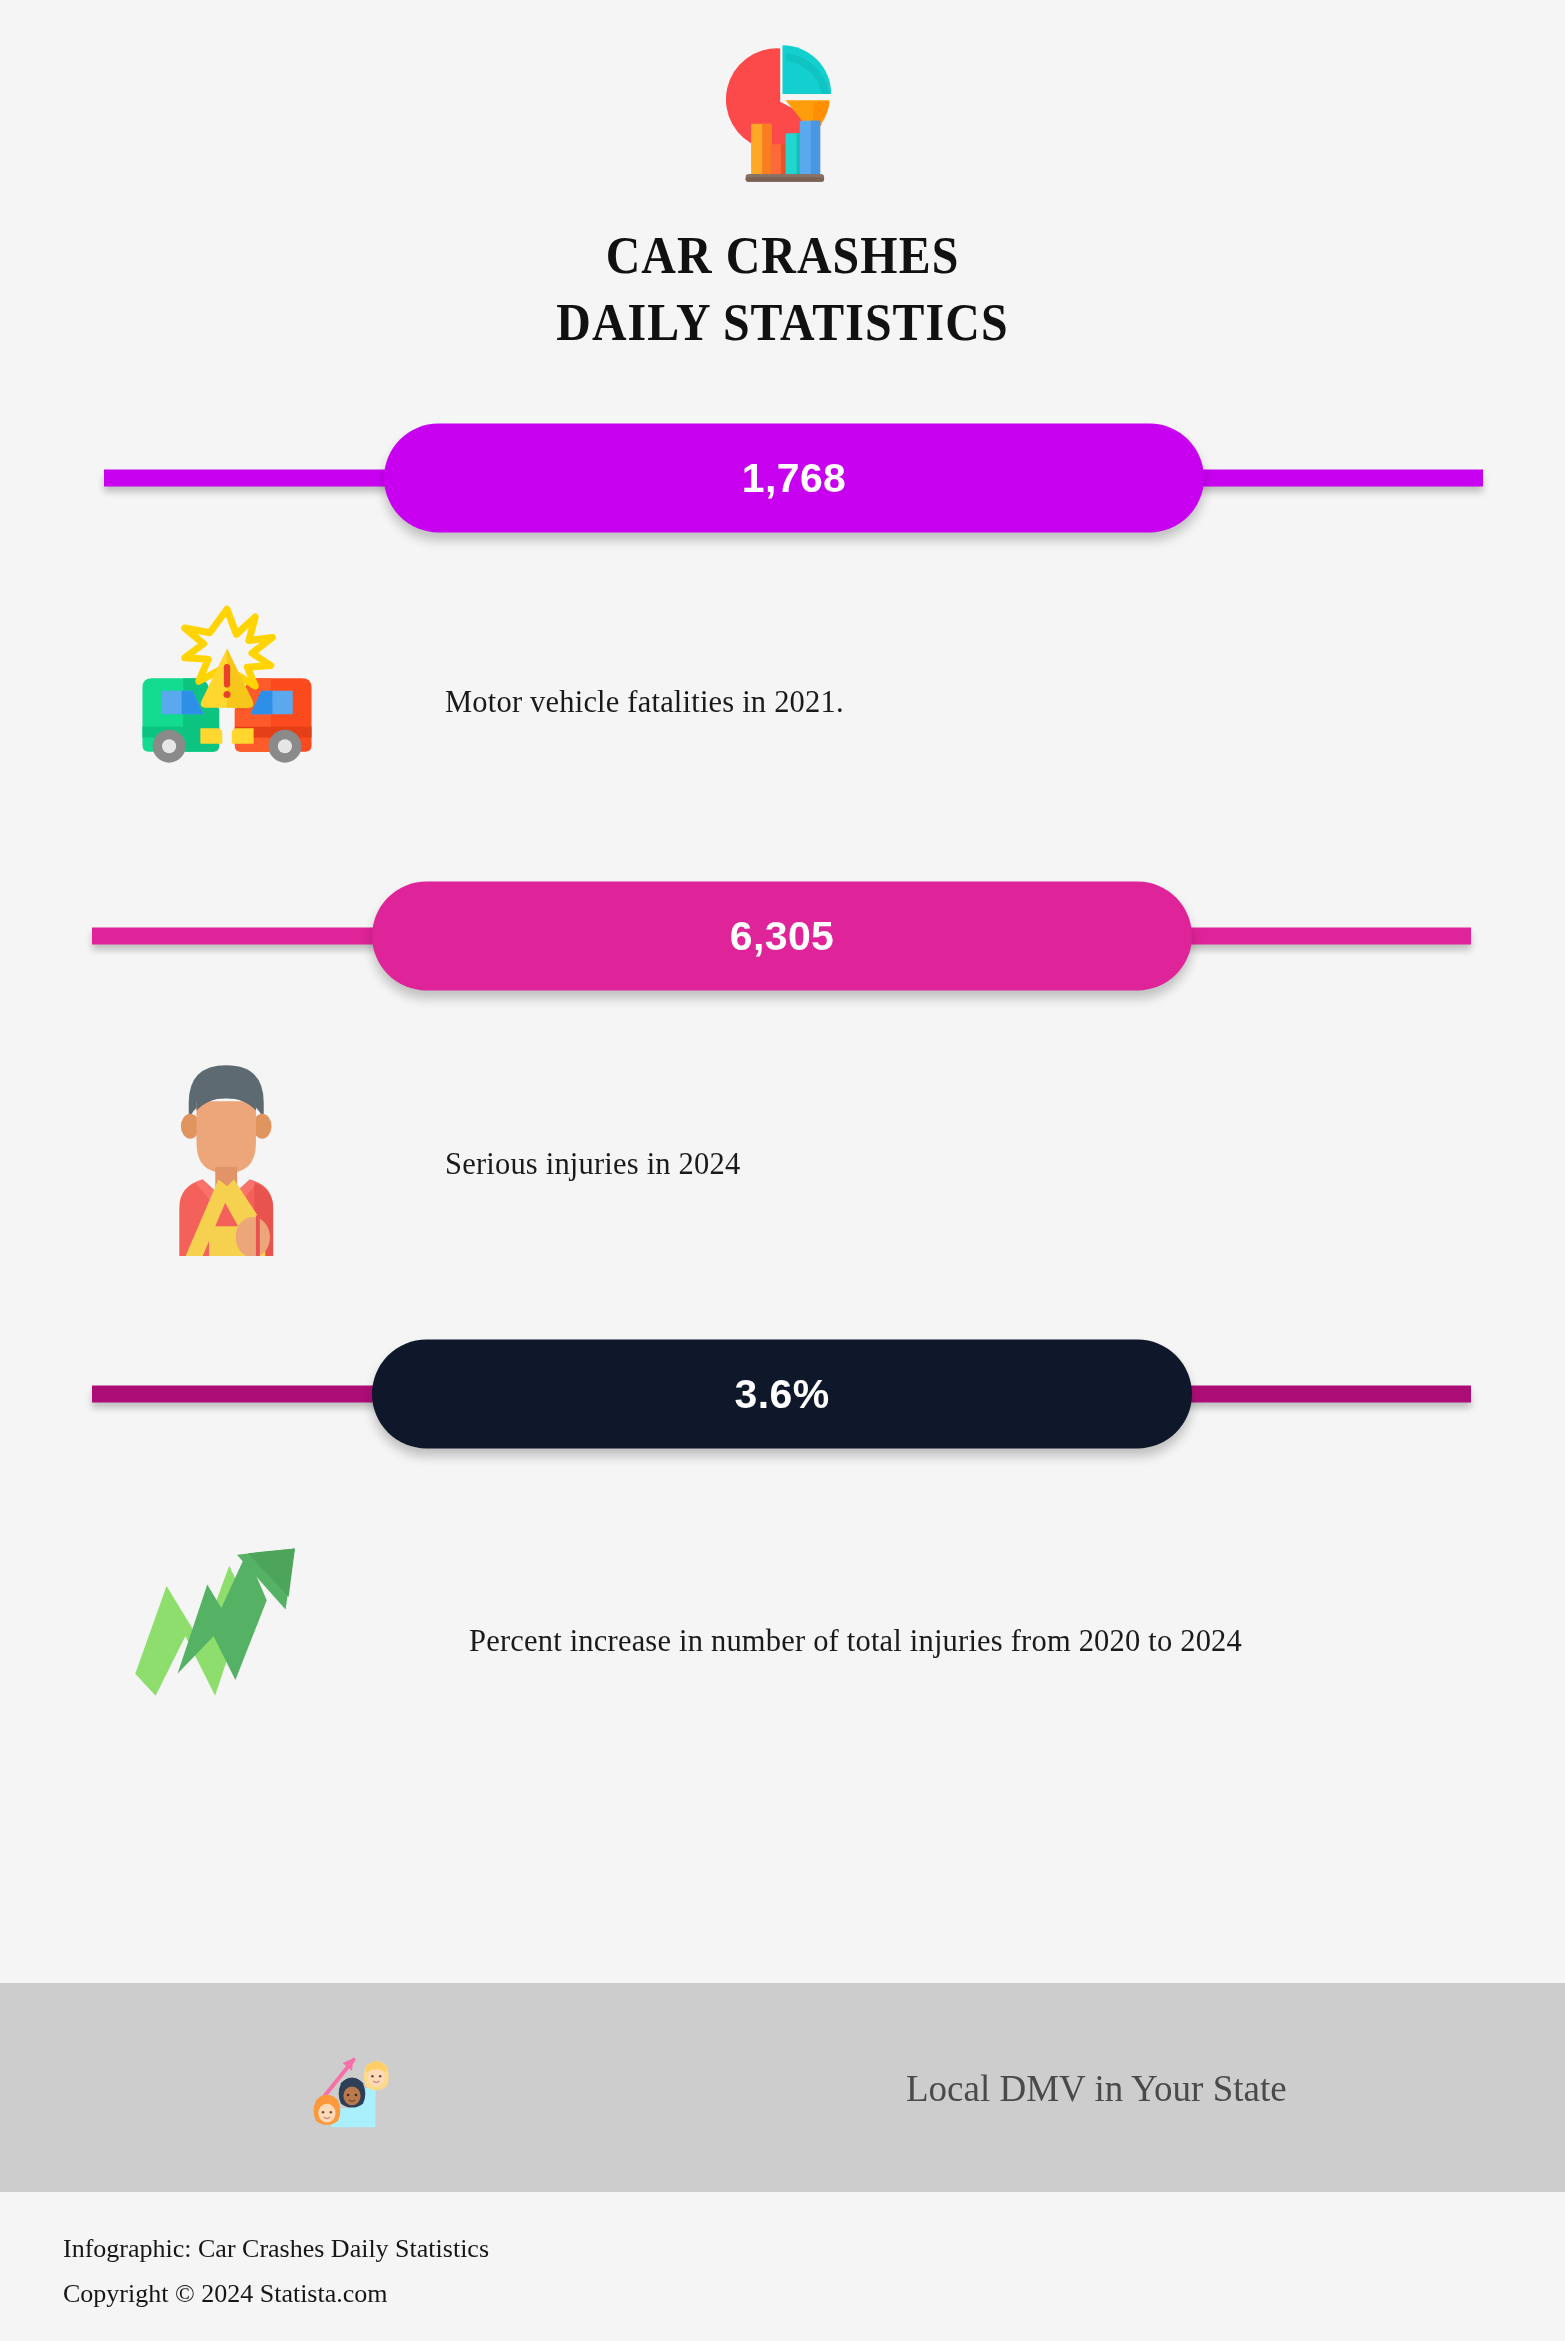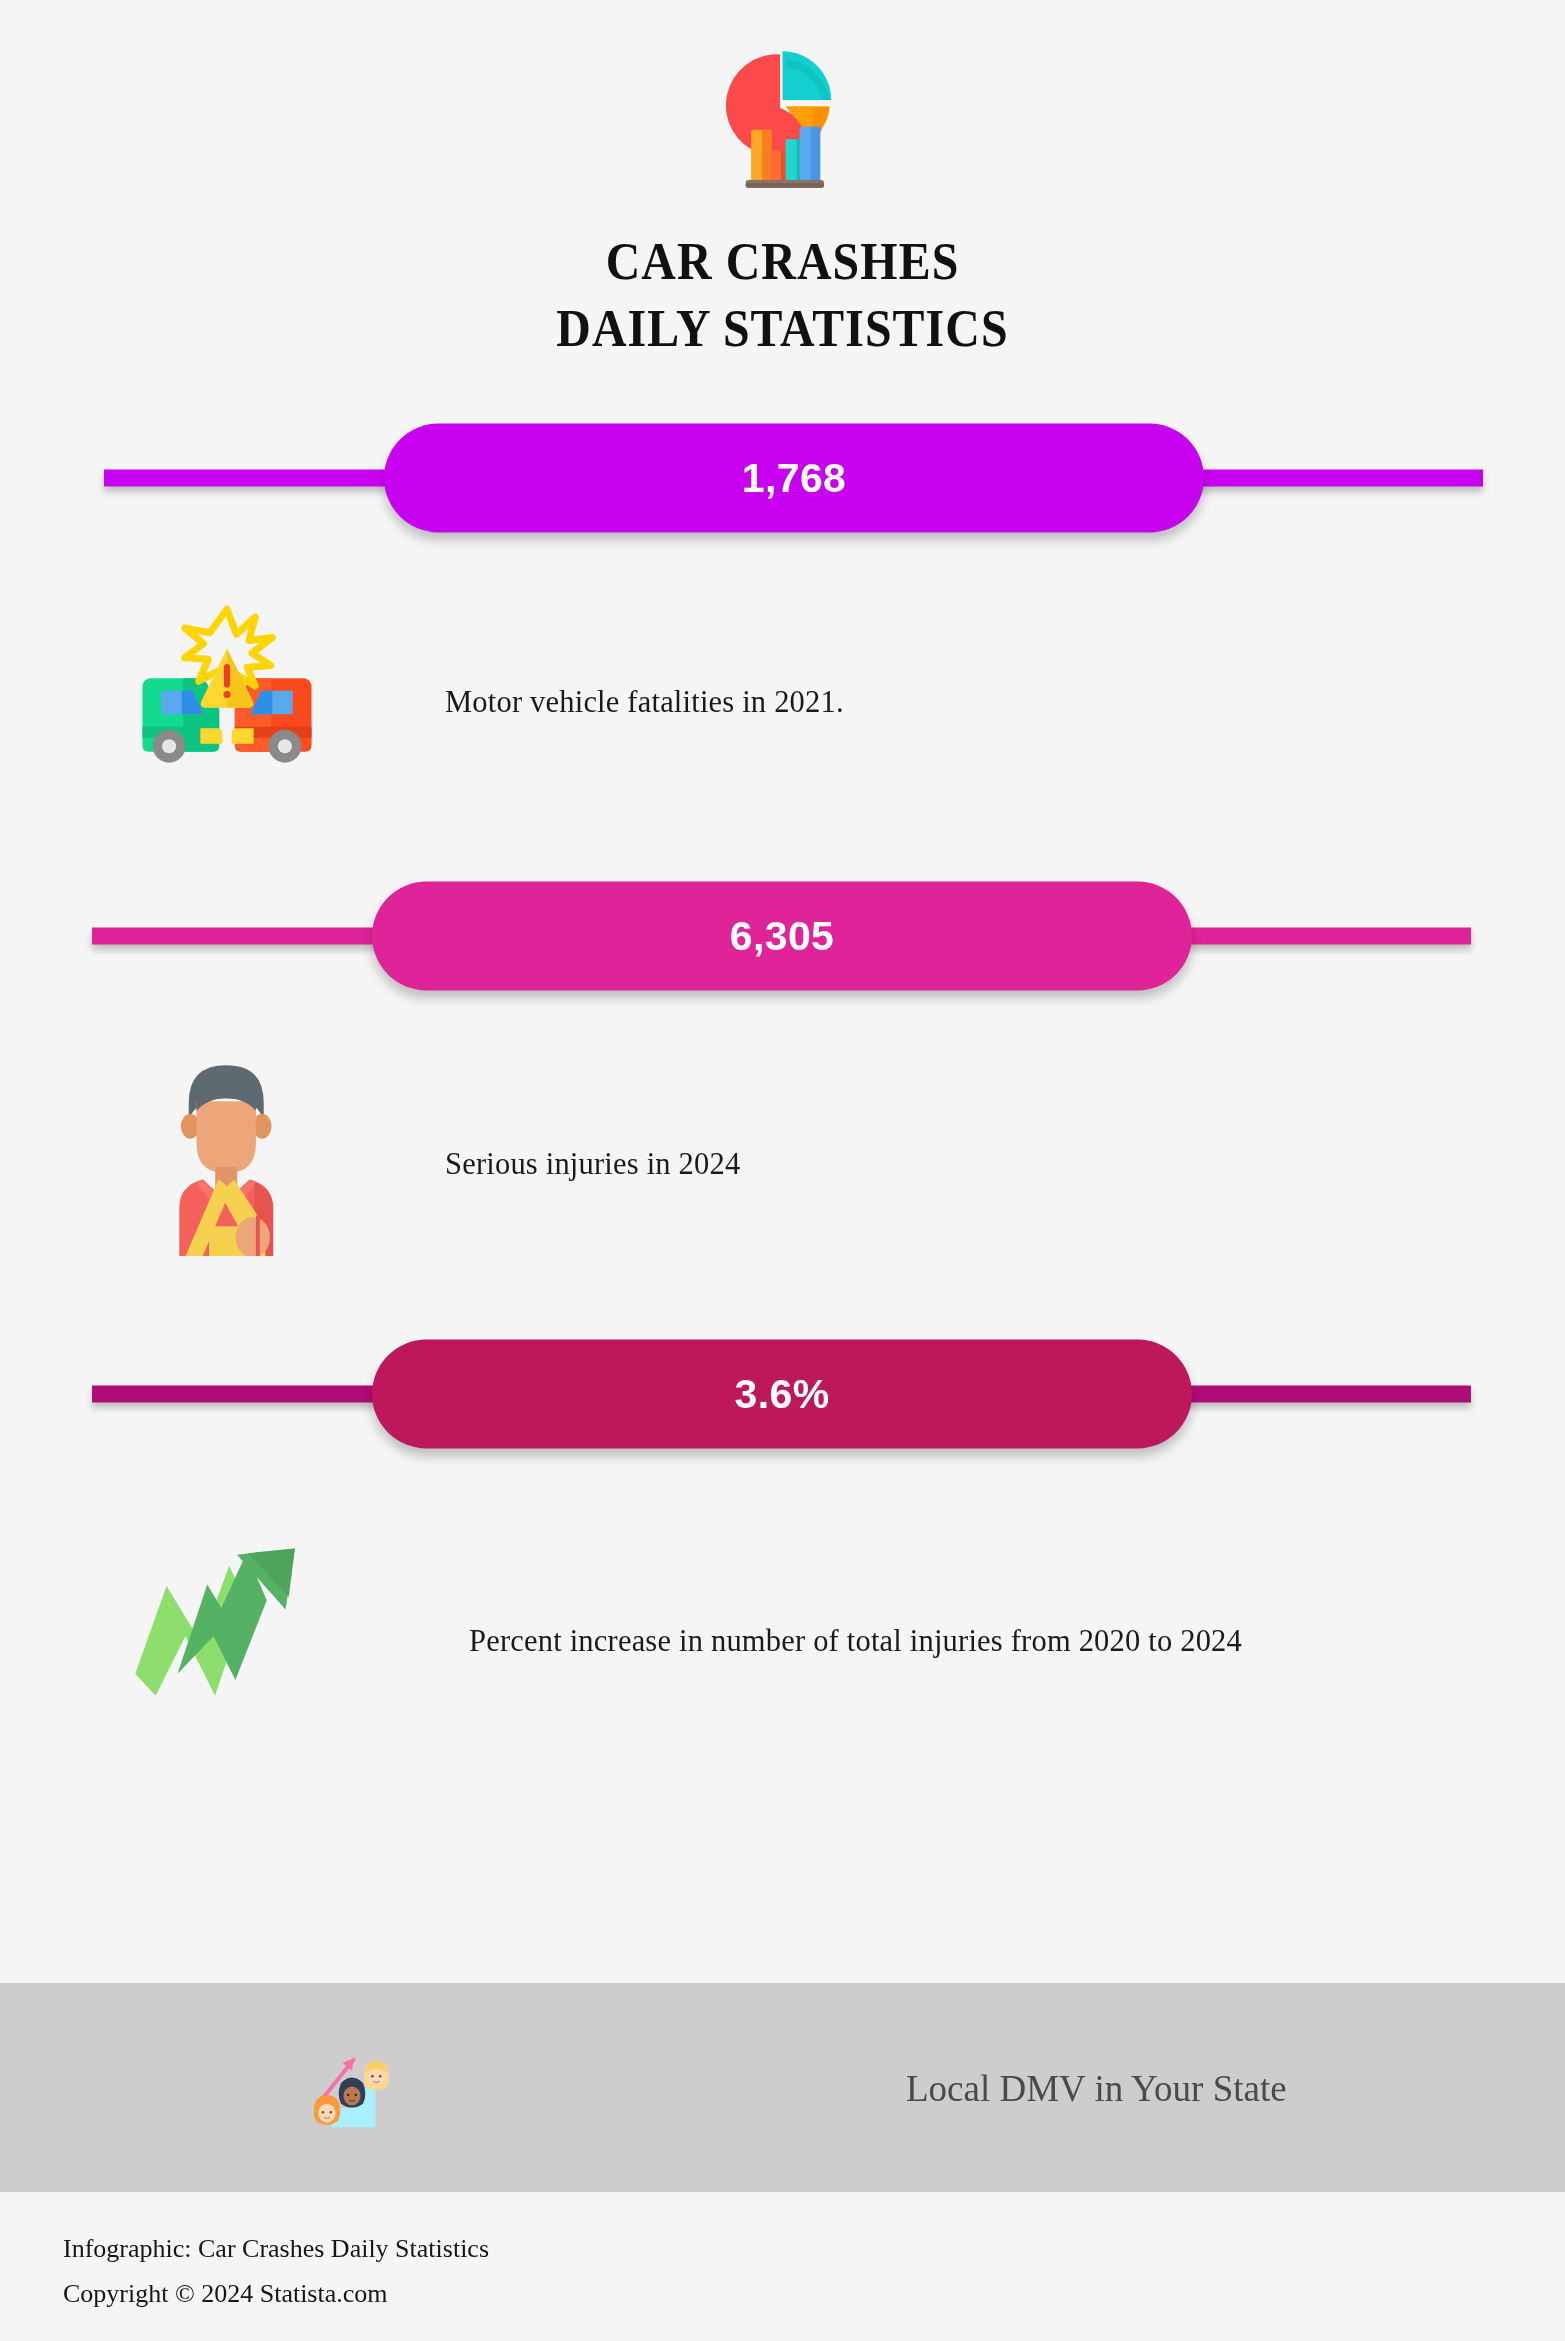--- a/index.html
+++ b/index.html
@@ -16,21 +16,21 @@
     position: relative;
     width: 1565px;
     height: 2342px;
     background: #f5f5f5;
     overflow: hidden;
   }
 
   
   .header {
     position: absolute;
-    top: 12px;
+    top: 6px;
     left: 0;
     width: 1565px;
     padding-top: 6.3px;
     text-align: center;
   }
 
   .logo-wrap {
     width: 1565px;
     height: 211px;
     display: flex;
@@ -285,21 +285,21 @@
         </svg>
       </div>
       <div class="desc-text" style="top:110px;">Serious injuries in 2024</div>
     </div>
   </div>
 
   <div class="stat-block" style="top:1335px;">
     <div class="bar-row">
       <div class="bar-line left" style="background:#ad0d77;"></div>
       <div class="bar-line right" style="background:#ad0d77;"></div>
-      <div class="bar-pill" style="background:#be185d;">
+      <div class="bar-pill" style="background:#0f172a;">
         <span class="bar-value">3.6%</span>
       </div>
     </div>
   </div>
 
   <div class="stat-block" style="top:1530px; height:180px;">
     <div class="desc-row" style="height:180px;">
       <div class="desc-icon" style="left:113px;">
         <svg width="180" height="157" viewBox="0 0 230 200">
 

